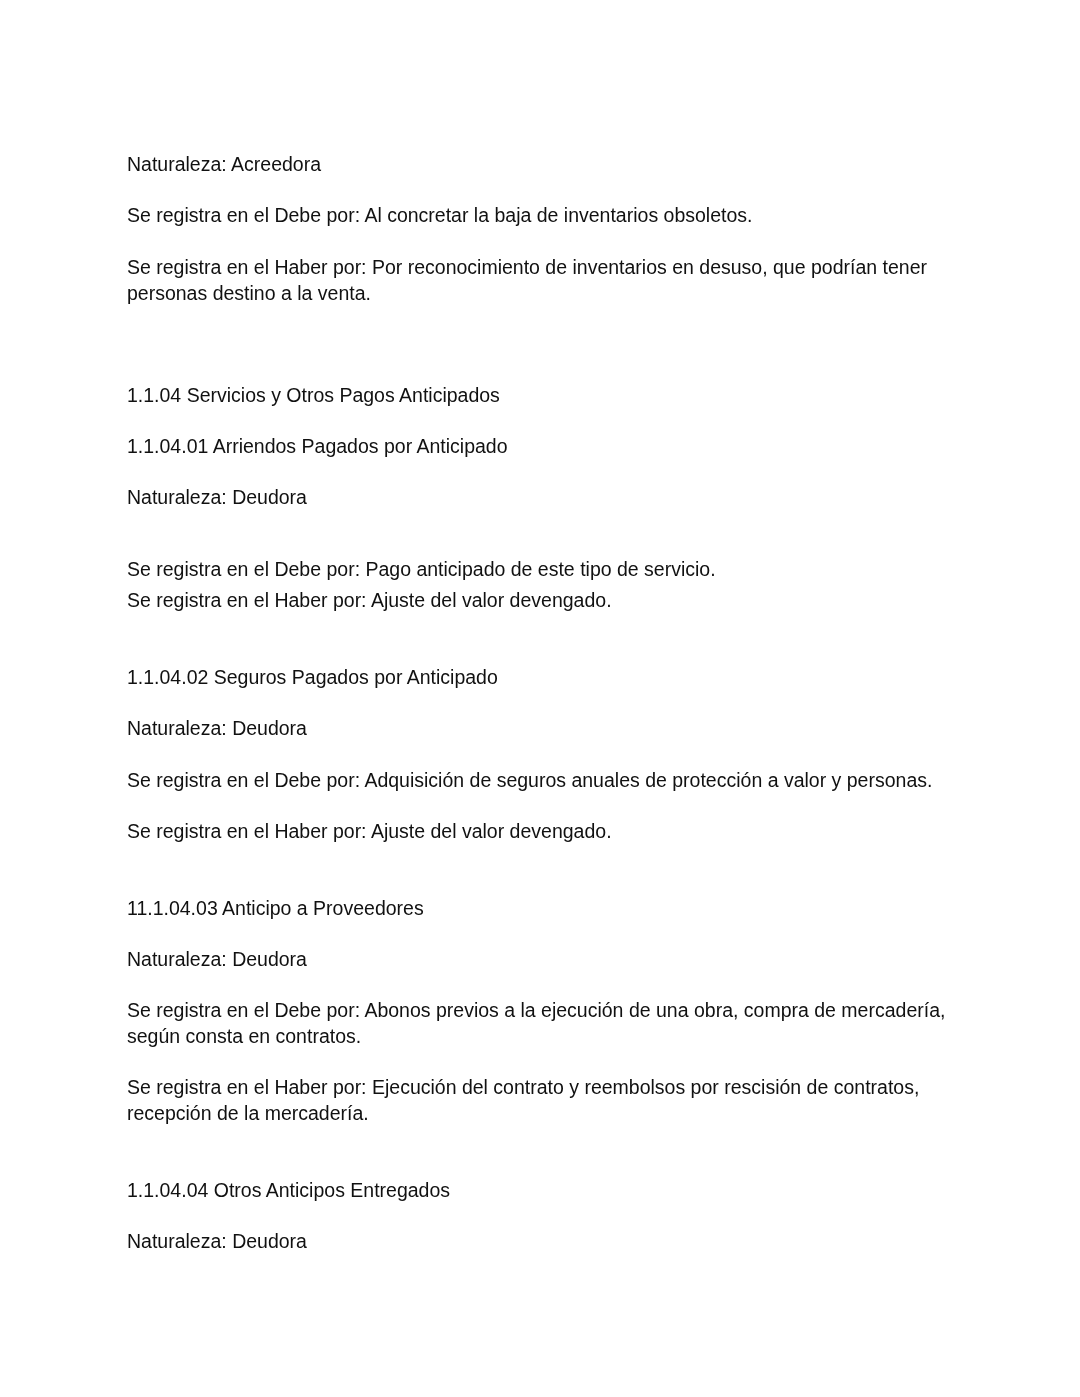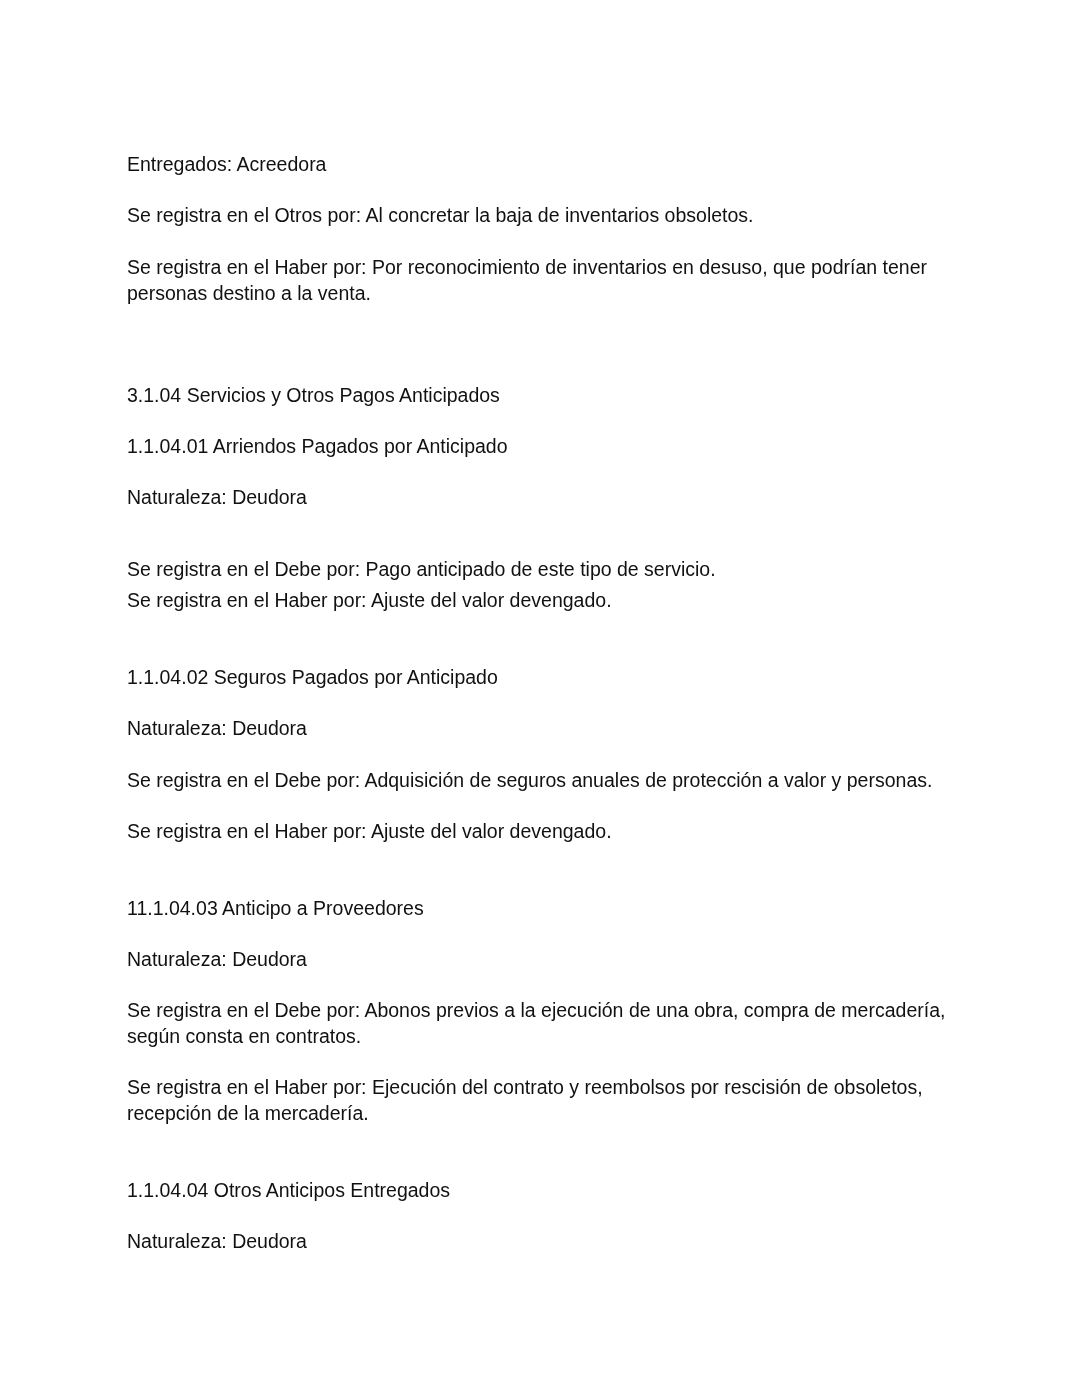--- a/index.html
+++ b/index.html
@@ -5,31 +5,31 @@
   html, body { margin: 0; padding: 0; background: #ffffff; }
   body { width: 1080px; height: 1397px; position: relative; overflow: hidden; }
   .page { position: absolute; left: 127px; top: 0; width: 830px;
     font-family: "Liberation Sans", sans-serif; font-size: 19.5px; color: #111111; line-height: 26px; }
   .p { position: absolute; left: 0; width: 830px; margin: 0; white-space: normal; }
 </style>
 </head>
 <body>
 
 <div class="page">
-  <p class="p" style="top:151px">Entregados: Acreedora</p>
-  <p class="p" style="top:202px">Se registra en el Otros por: Al concretar la baja de inventarios obsoletos.</p>
+  <p class="p" style="top:151px">Naturaleza: Acreedora</p>
+  <p class="p" style="top:202px">Se registra en el Debe por: Al concretar la baja de inventarios obsoletos.</p>
   <p class="p" style="top:254px;width:810px">Se registra en el Haber por: Por reconocimiento de inventarios en desuso, que podrían tener personas destino a la venta.</p>
-  <p class="p" style="top:382px">3.1.04 Servicios y Otros Pagos Anticipados</p>
+  <p class="p" style="top:382px">1.1.04 Servicios y Otros Pagos Anticipados</p>
   <p class="p" style="top:433px">1.1.04.01 Arriendos Pagados por Anticipado</p>
   <p class="p" style="top:484px">Naturaleza: Deudora</p>
   <p class="p" style="top:556px">Se registra en el Debe por: Pago anticipado de este tipo de servicio.</p>
   <p class="p" style="top:587px">Se registra en el Haber por: Ajuste del valor devengado.</p>
   <p class="p" style="top:664px">1.1.04.02 Seguros Pagados por Anticipado</p>
   <p class="p" style="top:715px">Naturaleza: Deudora</p>
   <p class="p" style="top:767px;width:900px;white-space:nowrap">Se registra en el Debe por: Adquisición de seguros anuales de protección a valor y personas.</p>
   <p class="p" style="top:818px">Se registra en el Haber por: Ajuste del valor devengado.</p>
   <p class="p" style="top:895px">11.1.04.03 Anticipo a Proveedores</p>
   <p class="p" style="top:946px">Naturaleza: Deudora</p>
   <p class="p" style="top:997px">Se registra en el Debe por: Abonos previos a la ejecución de una obra, compra de mercadería, según consta en contratos.</p>
-  <p class="p" style="top:1074px;width:800px">Se registra en el Haber por: Ejecución del contrato y reembolsos por rescisión de obsoletos, recepción de la mercadería.</p>
+  <p class="p" style="top:1074px;width:800px">Se registra en el Haber por: Ejecución del contrato y reembolsos por rescisión de contratos, recepción de la mercadería.</p>
   <p class="p" style="top:1177px">1.1.04.04 Otros Anticipos Entregados</p>
   <p class="p" style="top:1228px">Naturaleza: Deudora</p>
 </div>
 
 </body></html>

